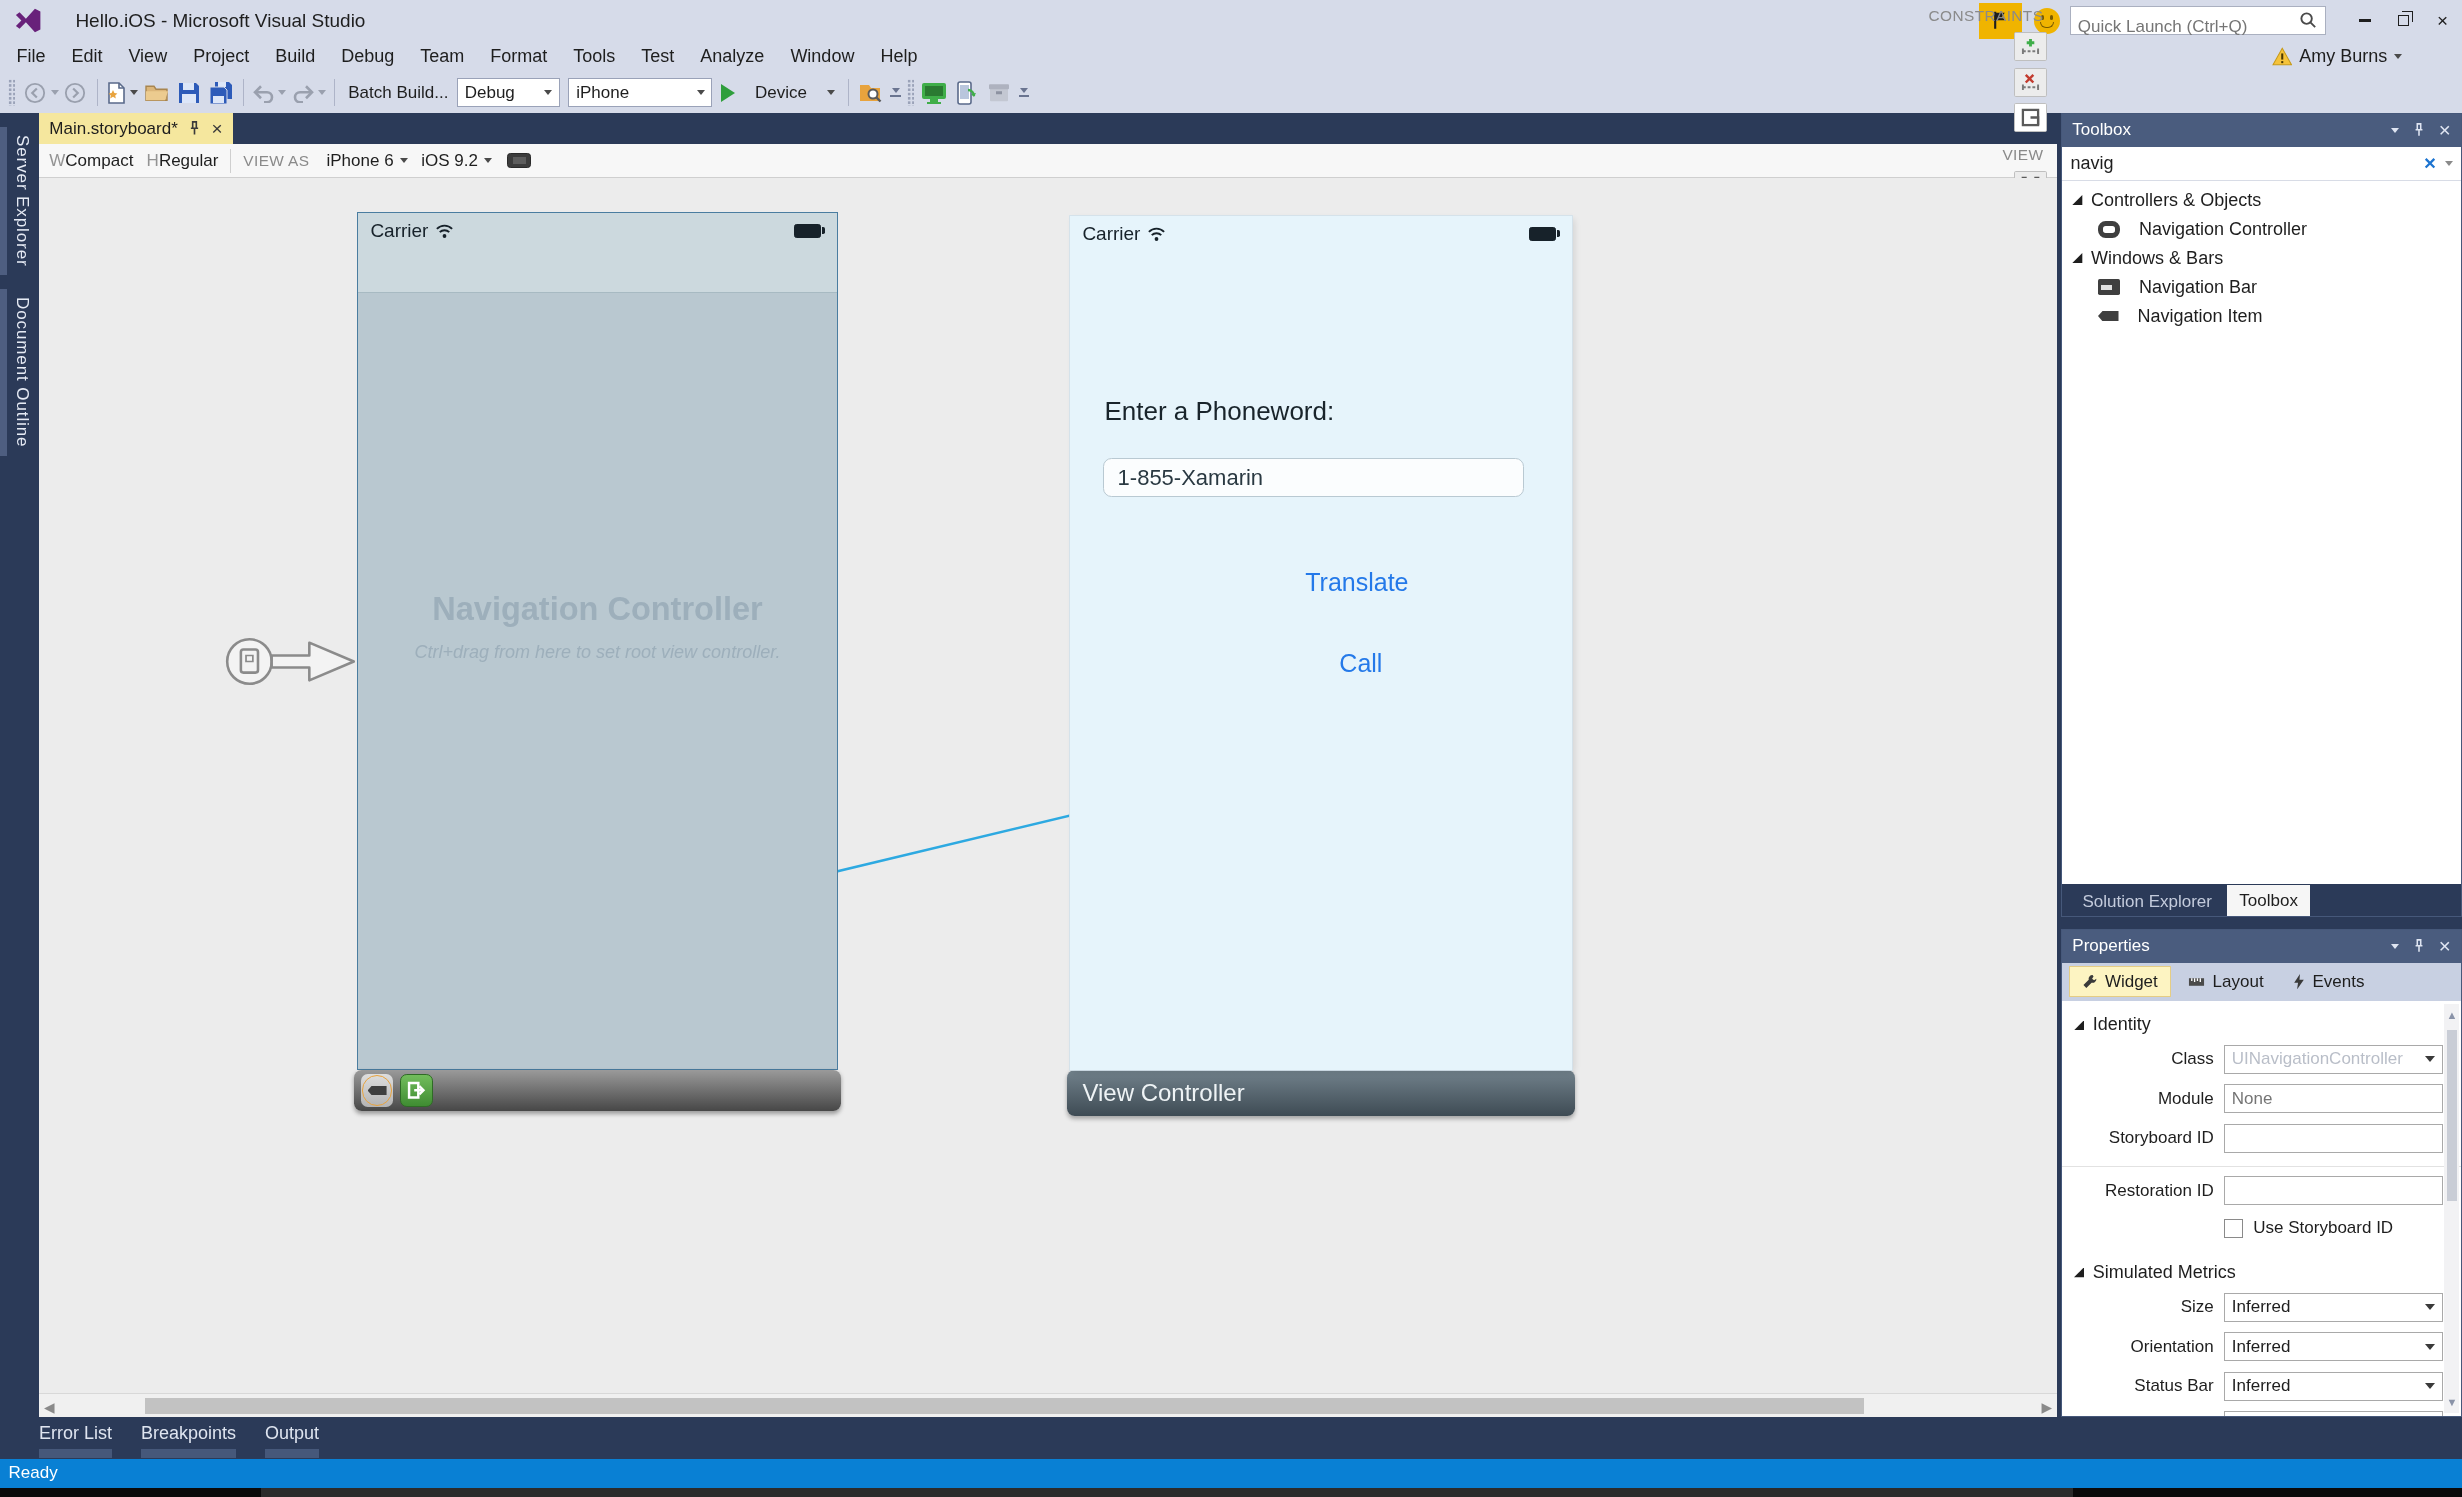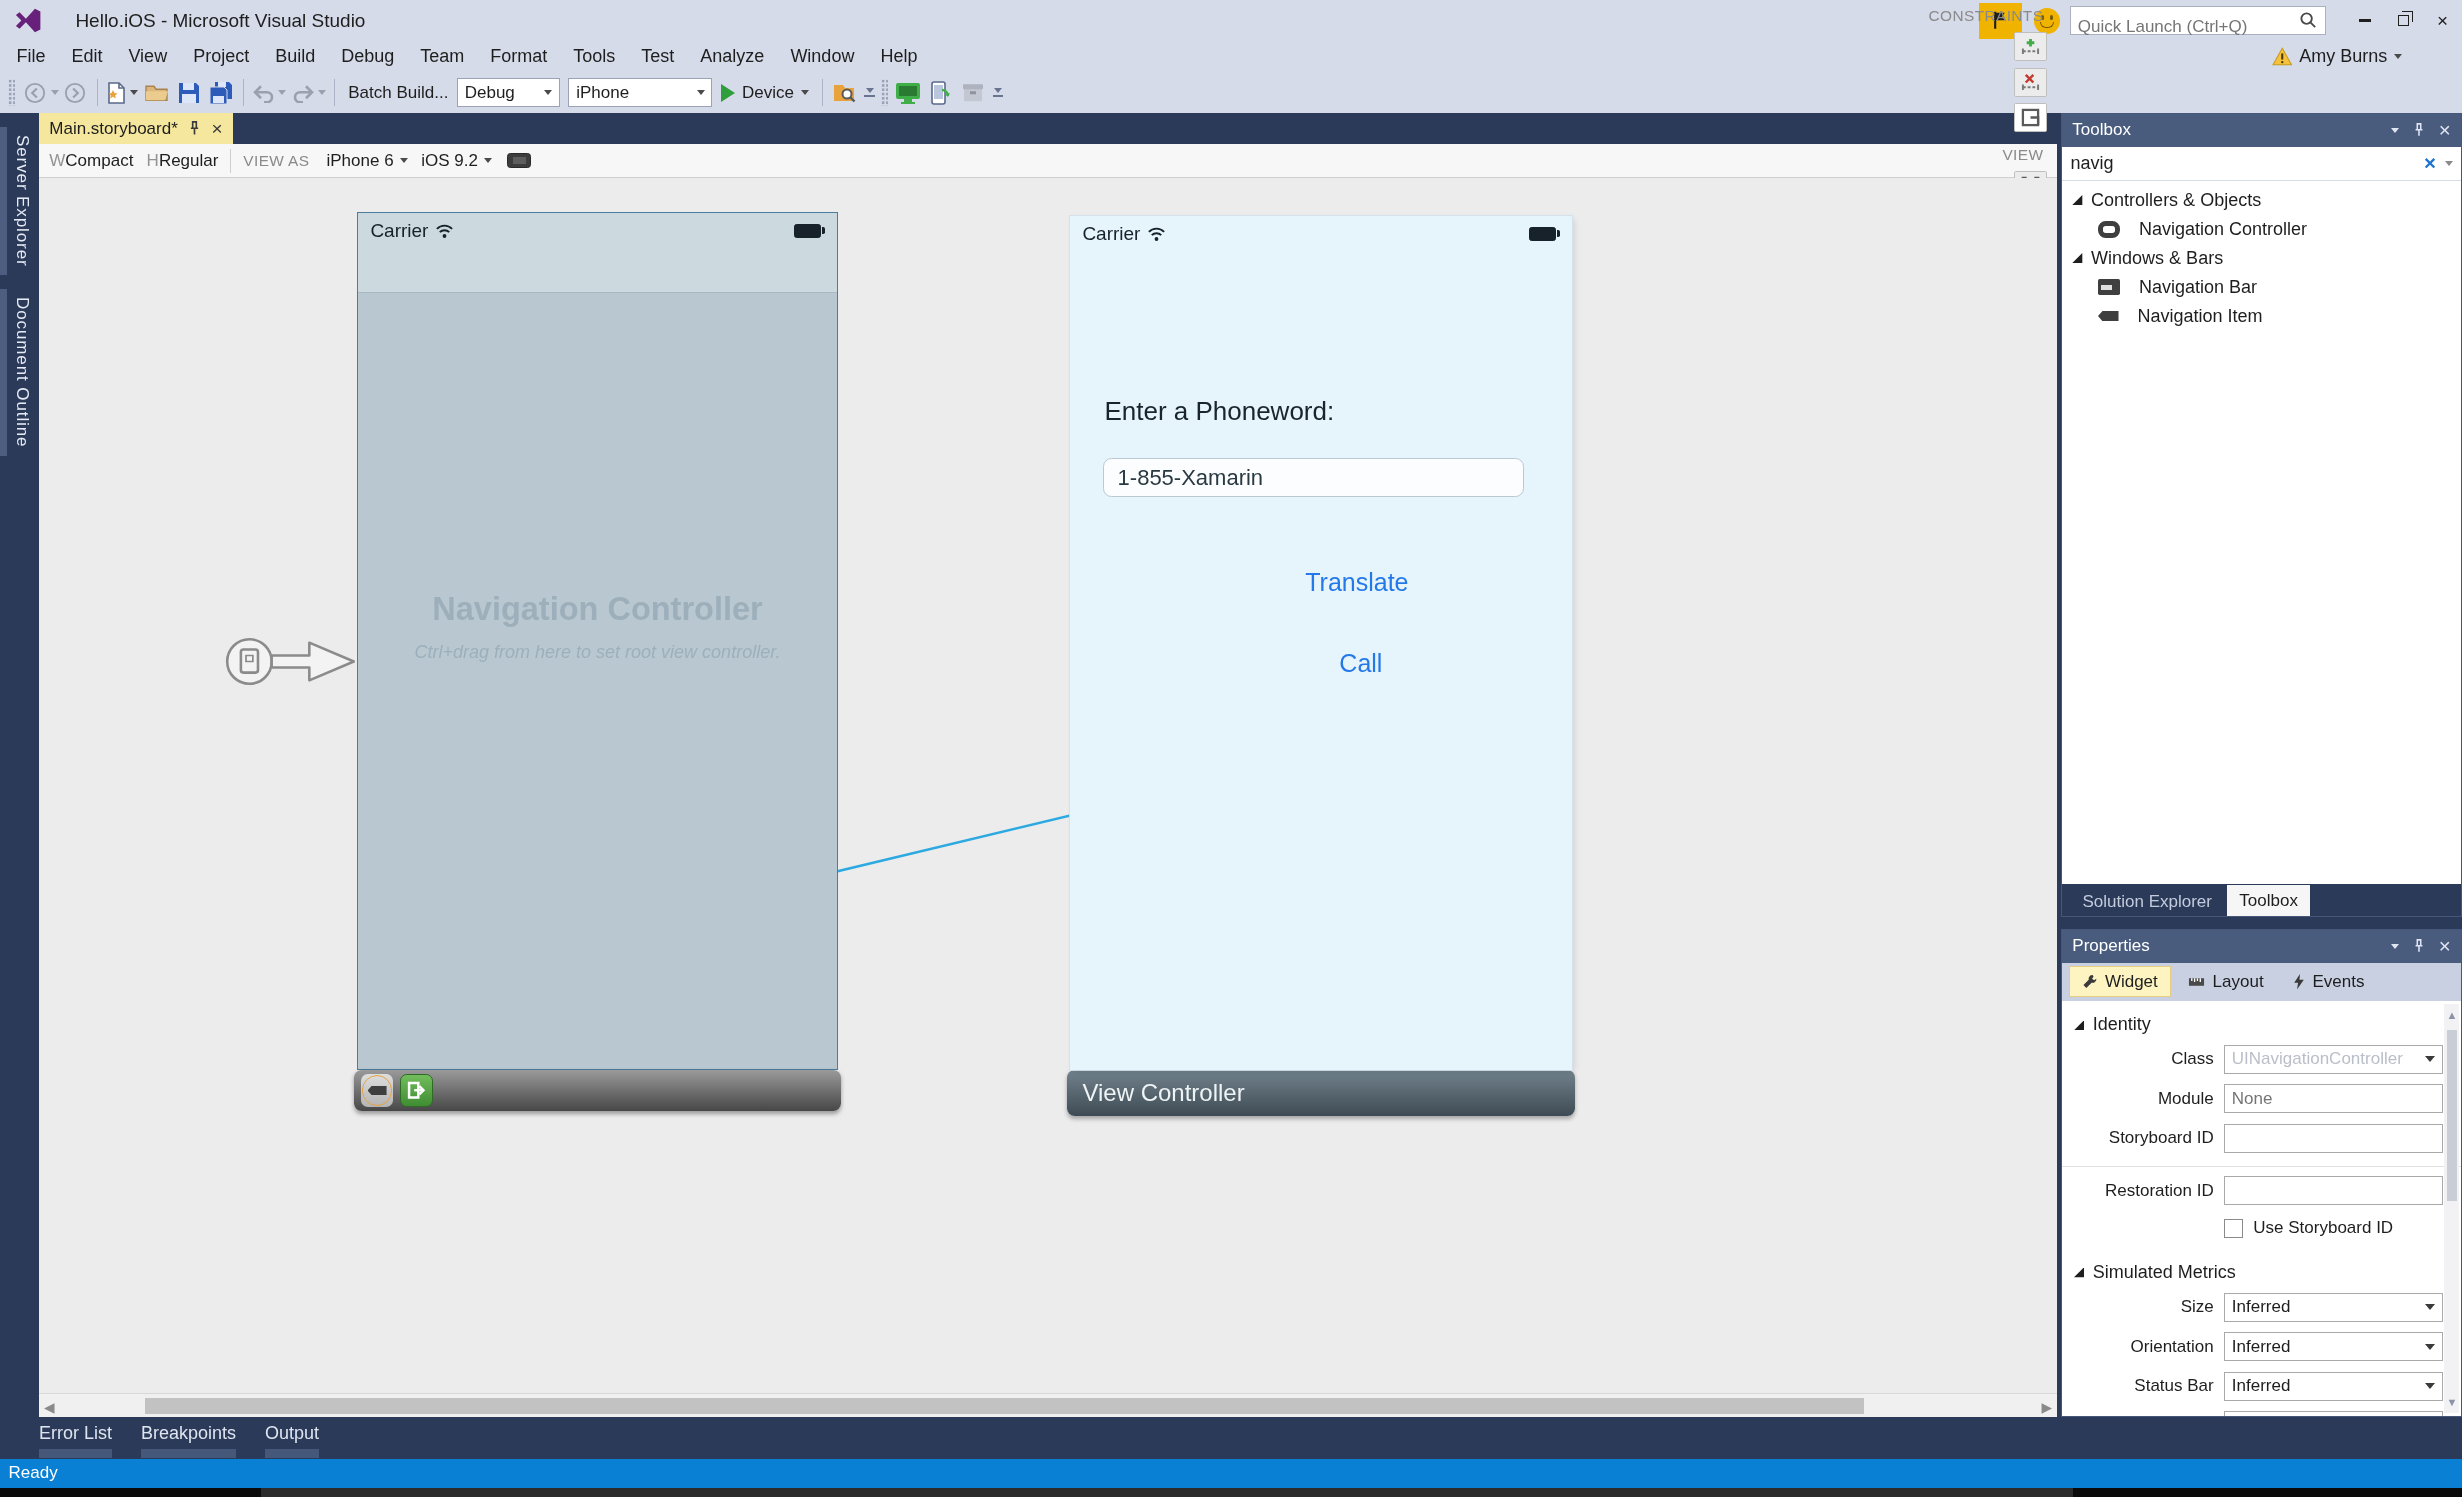--- a/index.html
+++ b/index.html
@@ -35,21 +35,21 @@
   .dd.sm { border-left-width:4.3px; border-right-width:4.3px; border-top-width:5.1px; }
 
   
   .toolbar { position:absolute; top:72px; left:0; right:0; height:41px; background:#d6dbe9; display:flex; align-items:center; padding-left:5.1px; }
   .grip { width:6.8px; height:27px; margin:0 3.4px; background-image:radial-gradient(#9aa2b8 1.3px, transparent 1.3px); background-size:4.3px 4.3px; }
   .tbtn { height:34px; min-width:32.5px; display:flex; align-items:center; justify-content:center; gap:2.6px; padding:0 2.6px; }
   .tsep { width:0.9px; height:27px; background:#aeb4c8; margin:0 5.1px; }
   .tb-text { font-size:17px; color:#1e1e1e; padding:0 8.5px; }
   .combo { height:29px; background:#fff; border:0.9px solid #9aa2b8; display:flex; align-items:center; padding:0 6.8px; gap:6.8px; }
   .combo .val { font-size:17px; color:#1e1e1e; flex:1; }
-  .run { display:flex; align-items:center; gap:7px; padding:0 8.5px; }
+  .run { display:flex; align-items:center; gap:20px; padding:0 8.5px; }
   .play { width:0; height:0; border-top:9.4px solid transparent; border-bottom:9.4px solid transparent; border-left:14.5px solid #2f9e3c; }
   .run .val { font-size:17px; color:#1e1e1e; }
   .overflow { display:flex; flex-direction:column; align-items:center; margin:0 3.4px; }
   .overflow .bar { width:10.3px; height:1.7px; background:#6a7490; margin-top:1.7px; }
 
   
   .main { position:absolute; top:113px; left:0; right:0; bottom:80px; }
 
   
   .leftrail { position:absolute; left:0; top:0; width:39px; bottom:0; }

